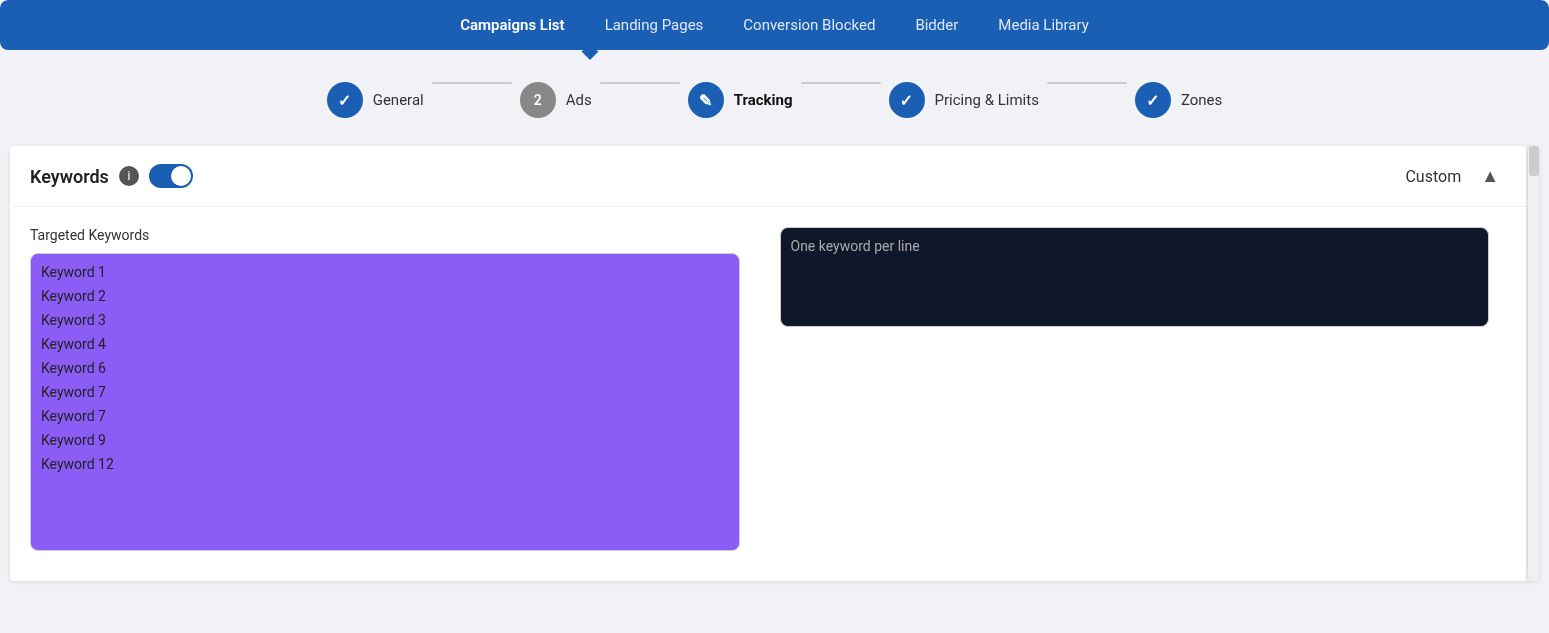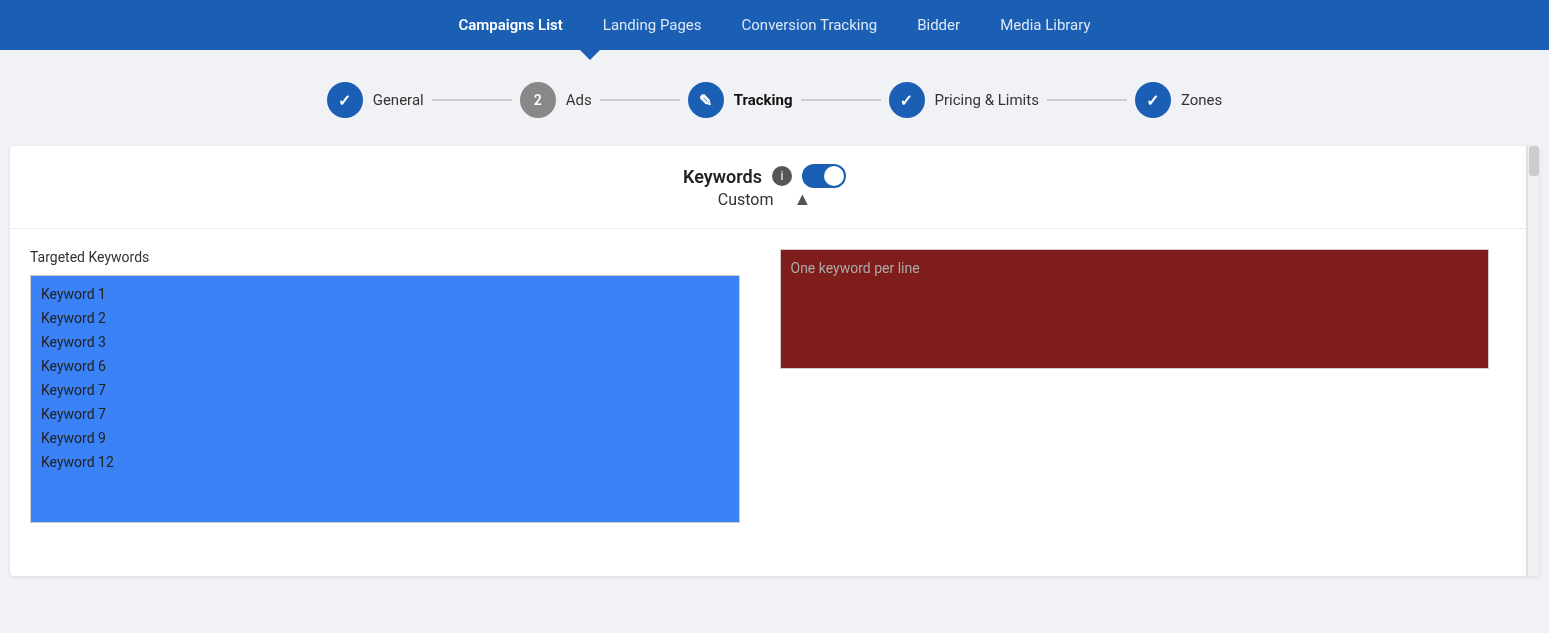--- a/index.html
+++ b/index.html
@@ -1,15 +1,15 @@
 <!DOCTYPE html>
 <html><head>
   <meta charset="utf-8">
   <style>
-    * { box-sizing: border-box; margin: 0; padding: 0; }
+    * { box-sizing: border-box; margin: 0; padding: 0; border-radius: 8px; }
     body {
       font-family: -apple-system, BlinkMacSystemFont, 'Segoe UI', Roboto, sans-serif;
       background: #f0f2f5;
       min-height: 633px;
       overflow: hidden;
     }
 
     
     .top-nav {
       background: #1a5fb4;
@@ -39,21 +39,21 @@
       width: 0;
       height: 0;
       border-left: 10px solid transparent;
       border-right: 10px solid transparent;
       border-top: 10px solid #1a5fb4;
     }
 
     
     .stepper-container {
       display: flex;
-      align-items: center;
+      align-items: flex-start;
       justify-content: center;
       padding: 32px 0 28px;
       gap: 0;
     }
     .step {
       display: flex;
       align-items: center;
       gap: 10px;
     }
     .step-circle {
@@ -137,21 +137,20 @@
       border-radius: 3px;
     }
 
     
     .section-header {
       display: flex;
       align-items: center;
       justify-content: space-between;
       padding: 18px 40px 18px 20px;
       border-bottom: 1px solid #eee;
-      flex-direction: column;
     }
     .section-title-group {
       display: flex;
       align-items: center;
       gap: 10px;
     }
     .section-title {
       font-size: 18px;
       font-weight: 600;
       color: #222;
@@ -216,23 +215,23 @@
     .kw-section-label {
       font-size: 14px;
       font-weight: 400;
       color: #333;
       margin-bottom: 10px;
     }
 
     
     .keyword-list-box {
       border: 1px solid #ccc;
-      height: 248px;
+      height: 298px;
       overflow-y: scroll;
-      background: #3b82f6;
+      background: #8b5cf6;
       padding: 6px 0;
       position: relative;
     }
     .keyword-list-box::-webkit-scrollbar {
       width: 14px;
     }
     .keyword-list-box::-webkit-scrollbar-track {
       background: #f0f0f0;
     }
     .keyword-list-box::-webkit-scrollbar-thumb {
@@ -241,40 +240,40 @@
     }
     .keyword-item {
       padding: 4px 10px;
       font-size: 14px;
       color: #222;
     }
 
     
     .blocked-textarea {
       width: 100%;
-      height: 120px;
+      height: 100px;
       border: 1px solid #ccc;
-      background: #7f1d1d;
+      background: #0f172a;
       padding: 10px;
       font-size: 14px;
       color: #999;
       resize: none;
       font-family: inherit;
     }
     .blocked-textarea::placeholder {
       color: #aaa;
     }
   </style>
 </head>
 <body>
 
 <nav class="top-nav">
   <a class="active">Campaigns List</a>
   <a>Landing Pages</a>
-  <a>Conversion Tracking</a>
+  <a>Conversion Blocked</a>
   <a>Bidder</a>
   <a>Media Library</a>
   <div class="nav-arrow"></div>
 </nav>
 
 <div class="stepper-container">
 
   <div class="step">
     <div class="step-circle completed">
       <span class="check-icon"></span>
@@ -333,20 +332,21 @@
   </div>
 
   <div class="keywords-body">
 
     <div class="kw-section">
       <div class="kw-section-label">Targeted Keywords</div>
       <div class="keyword-list-box" id="kw-list">
       <div class="keyword-item">Keyword 1</div>
           <div class="keyword-item">Keyword 2</div>
           <div class="keyword-item">Keyword 3</div>
+          <div class="keyword-item">Keyword 4</div>
           <div class="keyword-item">Keyword 6</div>
           <div class="keyword-item">Keyword 7</div>
           <div class="keyword-item">Keyword 7</div>
           <div class="keyword-item">Keyword 9</div>
           <div class="keyword-item">Keyword 12</div>
         </div>
     </div>
 
     <div class="kw-section">
       <textarea class="blocked-textarea" placeholder="One keyword per line" style=""></textarea>

